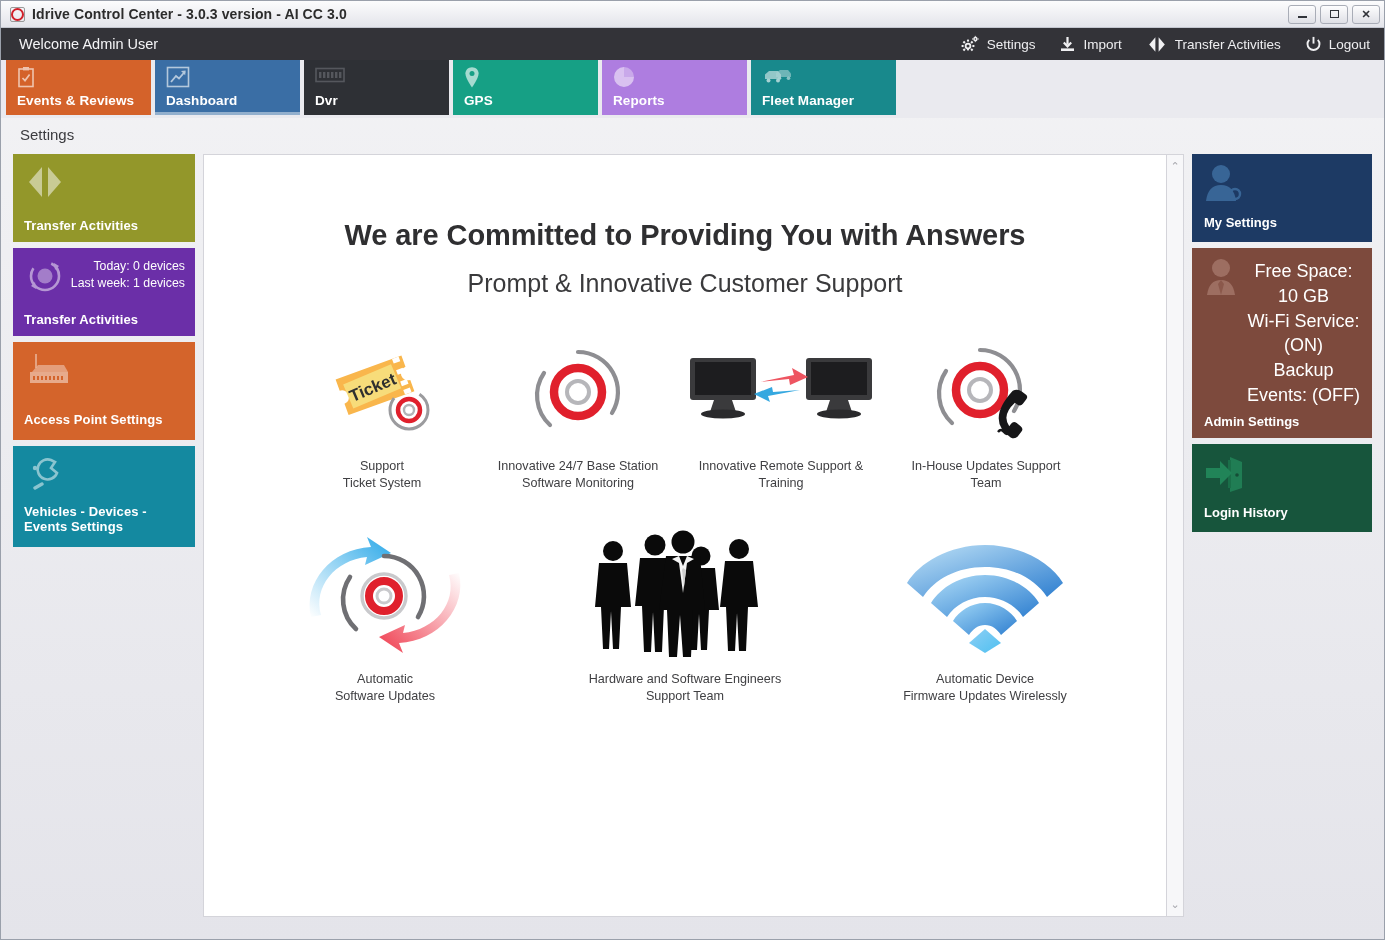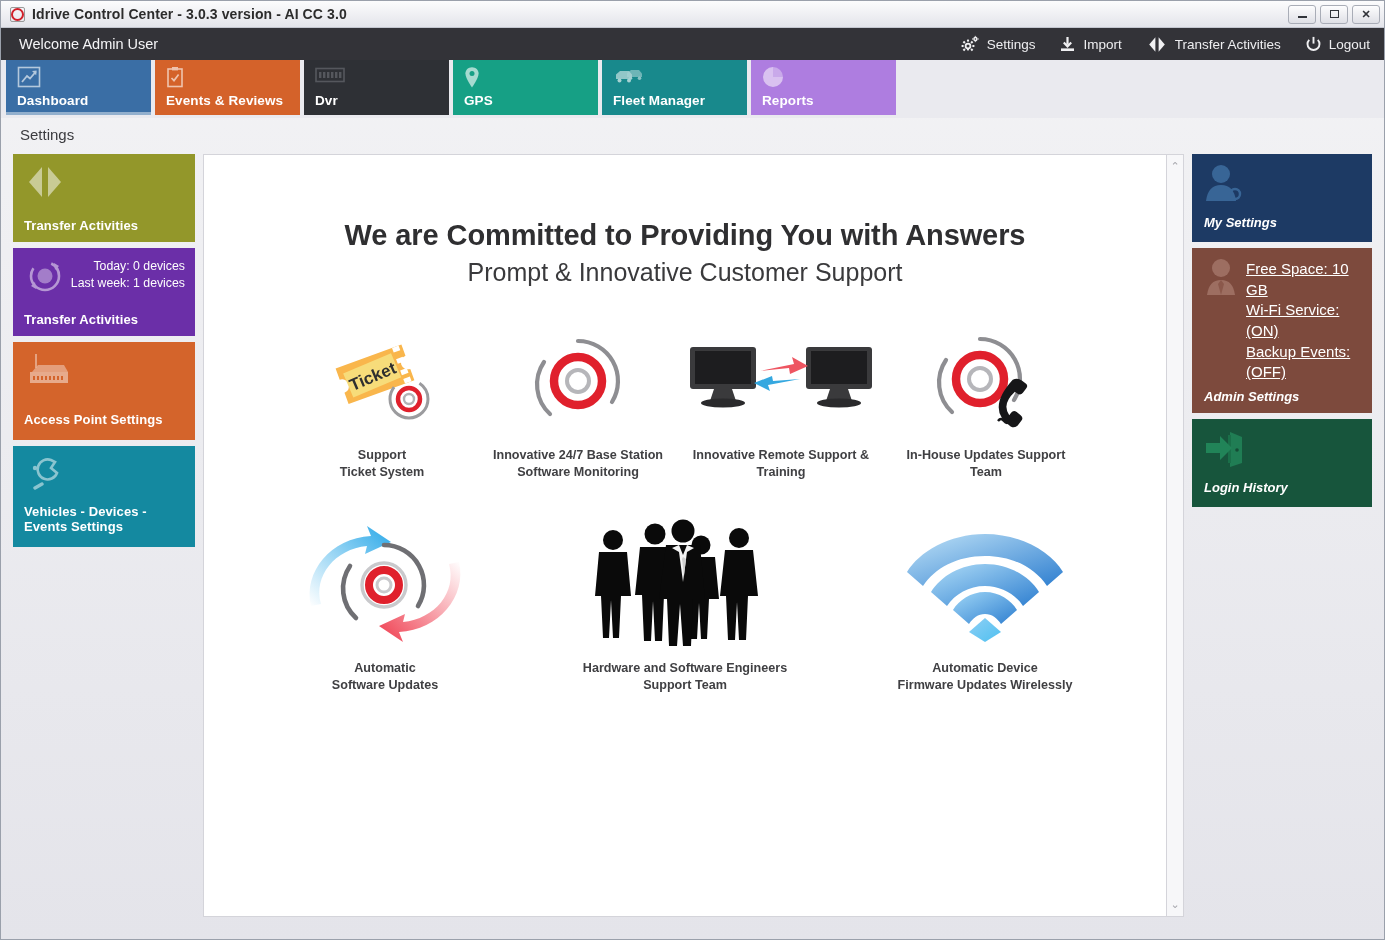--- a/index.html
+++ b/index.html
@@ -112,40 +112,40 @@
     display: flex; flex-direction: column; align-items: center;
     justify-content: space-between; padding: 6px 0;
   }
   .sb-arrow { font-size: 11px; color: #a8a8ae; line-height: 1; }
 
   .hero { text-align: center; padding-top: 64px; }
   .hero h1 {
     font-size: 29px; font-weight: bold; color: #2f2f31;
     letter-spacing: -.1px;
   }
-  .hero h2 { font-size: 25px; font-weight: normal; color: #3a3a3c; margin-top: 6px; }
+  .hero h2 { font-size: 25px; font-weight: normal; color: #3a3a3c; margin-top: 17px; }
 
   .grid { margin-top: 42px; padding: 0 30px; }
   .grid-row { display: flex; justify-content: center; }
   .cell { width: 196px; text-align: center; }
   .cell .art { height: 104px; display: flex; align-items: center; justify-content: center; }
   .cell .cap {
-    font-size: 12.6px; font-weight: bold; color: #404043;
+    font-size: 12.6px; font-weight: normal; color: #404043;
     line-height: 1.38; margin-top: 14px; white-space: pre-line;
   }
   .row2 { margin-top: 36px; }
   .row2 .art { height: 128px; }
 
   
   .rightbar { width: 180px; flex: none; display: flex; flex-direction: column; gap: 6px; }
   .rtile { color: #fff; padding: 9px 11px 9px 12px; position: relative; }
   .rtile .rt-top { display: flex; align-items: flex-start; min-height: 52px; }
   .rtile .rt-ico { width: 42px; flex: none; opacity: .45; }
-  .rtile .rt-stats { margin-left: auto; text-align: left; font-size: 15px; line-height: 1.38; padding-top: 2px; text-decoration: underline; }
-  .rtile .rt-label { font-size: 13px; font-weight: bold; margin-top: 6px; font-style: italic; }
+  .rtile .rt-stats { margin-left: auto; text-align: center; font-size: 18px; line-height: 1.38; padding-top: 2px; }
+  .rtile .rt-label { font-size: 13px; font-weight: bold; margin-top: 6px; }
 
   .statusbar { height: 10px; flex: none; }
 </style>
 </head>
 <body>
 
 <div class="window">
 
   <div class="titlebar">
     <div class="title-icon">
@@ -226,40 +226,40 @@
           </svg>
         </span>
         <span>Logout</span>
       </div>
 
     </div>
   </div>
 
   <div class="tabstrip">
 
+    <div class="tab" style="background:#d4622a">
+      <div class="tab-icon">
+        <svg width="18" height="22" viewBox="0 0 18 22">
+          <rect x="2" y="3" width="14" height="17.5" fill="none" stroke="#fff" stroke-width="1.6"></rect>
+          <rect x="6" y="1" width="6" height="3.4" fill="#fff"></rect>
+          <path d="M5.5 12 L8 14.6 L12.6 8.6" stroke="#fff" stroke-width="1.7" fill="none"></path>
+        </svg>
+      </div>
+      <div class="tab-label">Events &amp; Reviews</div>
+    </div>
+
     <div class="tab active" style="background:#3a6ea5">
       <div class="tab-icon">
         <svg width="24" height="22" viewBox="0 0 24 22">
           <rect x="1.5" y="1.5" width="21" height="19" fill="none" stroke="#fff" stroke-width="1.6"></rect>
           <path d="M5 16 L10 10 L13 12.5 L19 5.5" stroke="#fff" stroke-width="1.8" fill="none"></path>
           <path d="M15 5 L19.6 4.6 L19.2 9.3 Z" fill="#fff"></path>
         </svg>
       </div>
       <div class="tab-label">Dashboard</div>
-    </div>
-
-    <div class="tab" style="background:#d4622a">
-      <div class="tab-icon">
-        <svg width="18" height="22" viewBox="0 0 18 22">
-          <rect x="2" y="3" width="14" height="17.5" fill="none" stroke="#fff" stroke-width="1.6"></rect>
-          <rect x="6" y="1" width="6" height="3.4" fill="#fff"></rect>
-          <path d="M5.5 12 L8 14.6 L12.6 8.6" stroke="#fff" stroke-width="1.7" fill="none"></path>
-        </svg>
-      </div>
-      <div class="tab-label">Events &amp; Reviews</div>
     </div>
 
     <div class="tab" style="background:#2e3035">
       <div class="tab-icon">
         <svg width="30" height="18" viewBox="0 0 30 18">
           <rect x="1" y="2.5" width="28" height="13" fill="none" stroke="#6d7077" stroke-width="1.6"></rect>
           <g fill="#6d7077">
             <rect x="4" y="6" width="2.4" height="6"></rect>
               <rect x="8" y="6" width="2.4" height="6"></rect>
             <rect x="12" y="6" width="2.4" height="6"></rect>
@@ -275,42 +275,42 @@
     <div class="tab" style="background:#16a085">
       <div class="tab-icon">
         <svg width="16" height="23" viewBox="0 0 16 23">
           <path d="M8 1.2 C4.2 1.2 1.4 4 1.4 7.6 C1.4 12.2 8 21.6 8 21.6 C8 21.6 14.6 12.2 14.6 7.6 C14.6 4 11.8 1.2 8 1.2 Z" fill="#fff"></path>
           <circle cx="8" cy="7.4" r="2.5" fill="#16a085"></circle>
         </svg>
       </div>
       <div class="tab-label">GPS</div>
     </div>
 
+    <div class="tab" style="background:#ae7de0">
+      <div class="tab-icon">
+        <svg width="22" height="22" viewBox="0 0 22 22">
+          <path d="M11 11 L11 1 A10 10 0 0 1 21 11 Z" fill="#fff" opacity=".55"></path>
+          <path d="M11 11 L21 11 A10 10 0 1 1 11 1 Z" fill="#fff" opacity=".85"></path>
+        </svg>
+      </div>
+      <div class="tab-label">Reports</div>
+    </div>
+
     <div class="tab" style="background:#18898c">
       <div class="tab-icon">
         <svg width="32" height="20" viewBox="0 0 32 20">
           <path d="M3 13 L3 8.5 L7 5 L16 5 L19 8.5 L19 13 Z" fill="#fff" opacity=".85"></path>
           <circle cx="6.5" cy="14.4" r="2" fill="#fff"></circle>
             <circle cx="16" cy="14.4" r="2" fill="#fff"></circle>
           <path d="M14 11 L14 7 L18 4 L26 4 L29 7.5 L29 11 Z" fill="#fff" opacity=".6"></path>
           <circle cx="17.5" cy="12.3" r="1.8" fill="#fff" opacity=".8"></circle>
             <circle cx="26.5" cy="12.3" r="1.8" fill="#fff" opacity=".8"></circle>
         </svg>
       </div>
       <div class="tab-label">Fleet Manager</div>
-    </div>
-
-    <div class="tab" style="background:#ae7de0">
-      <div class="tab-icon">
-        <svg width="22" height="22" viewBox="0 0 22 22">
-          <path d="M11 11 L11 1 A10 10 0 0 1 21 11 Z" fill="#fff" opacity=".55"></path>
-          <path d="M11 11 L21 11 A10 10 0 1 1 11 1 Z" fill="#fff" opacity=".85"></path>
-        </svg>
-      </div>
-      <div class="tab-label">Reports</div>
     </div>
 
   </div>
 
   <div class="crumbbar">
     <span class="crumb">Settings</span>
   </div>
 
   <div class="body">
 

